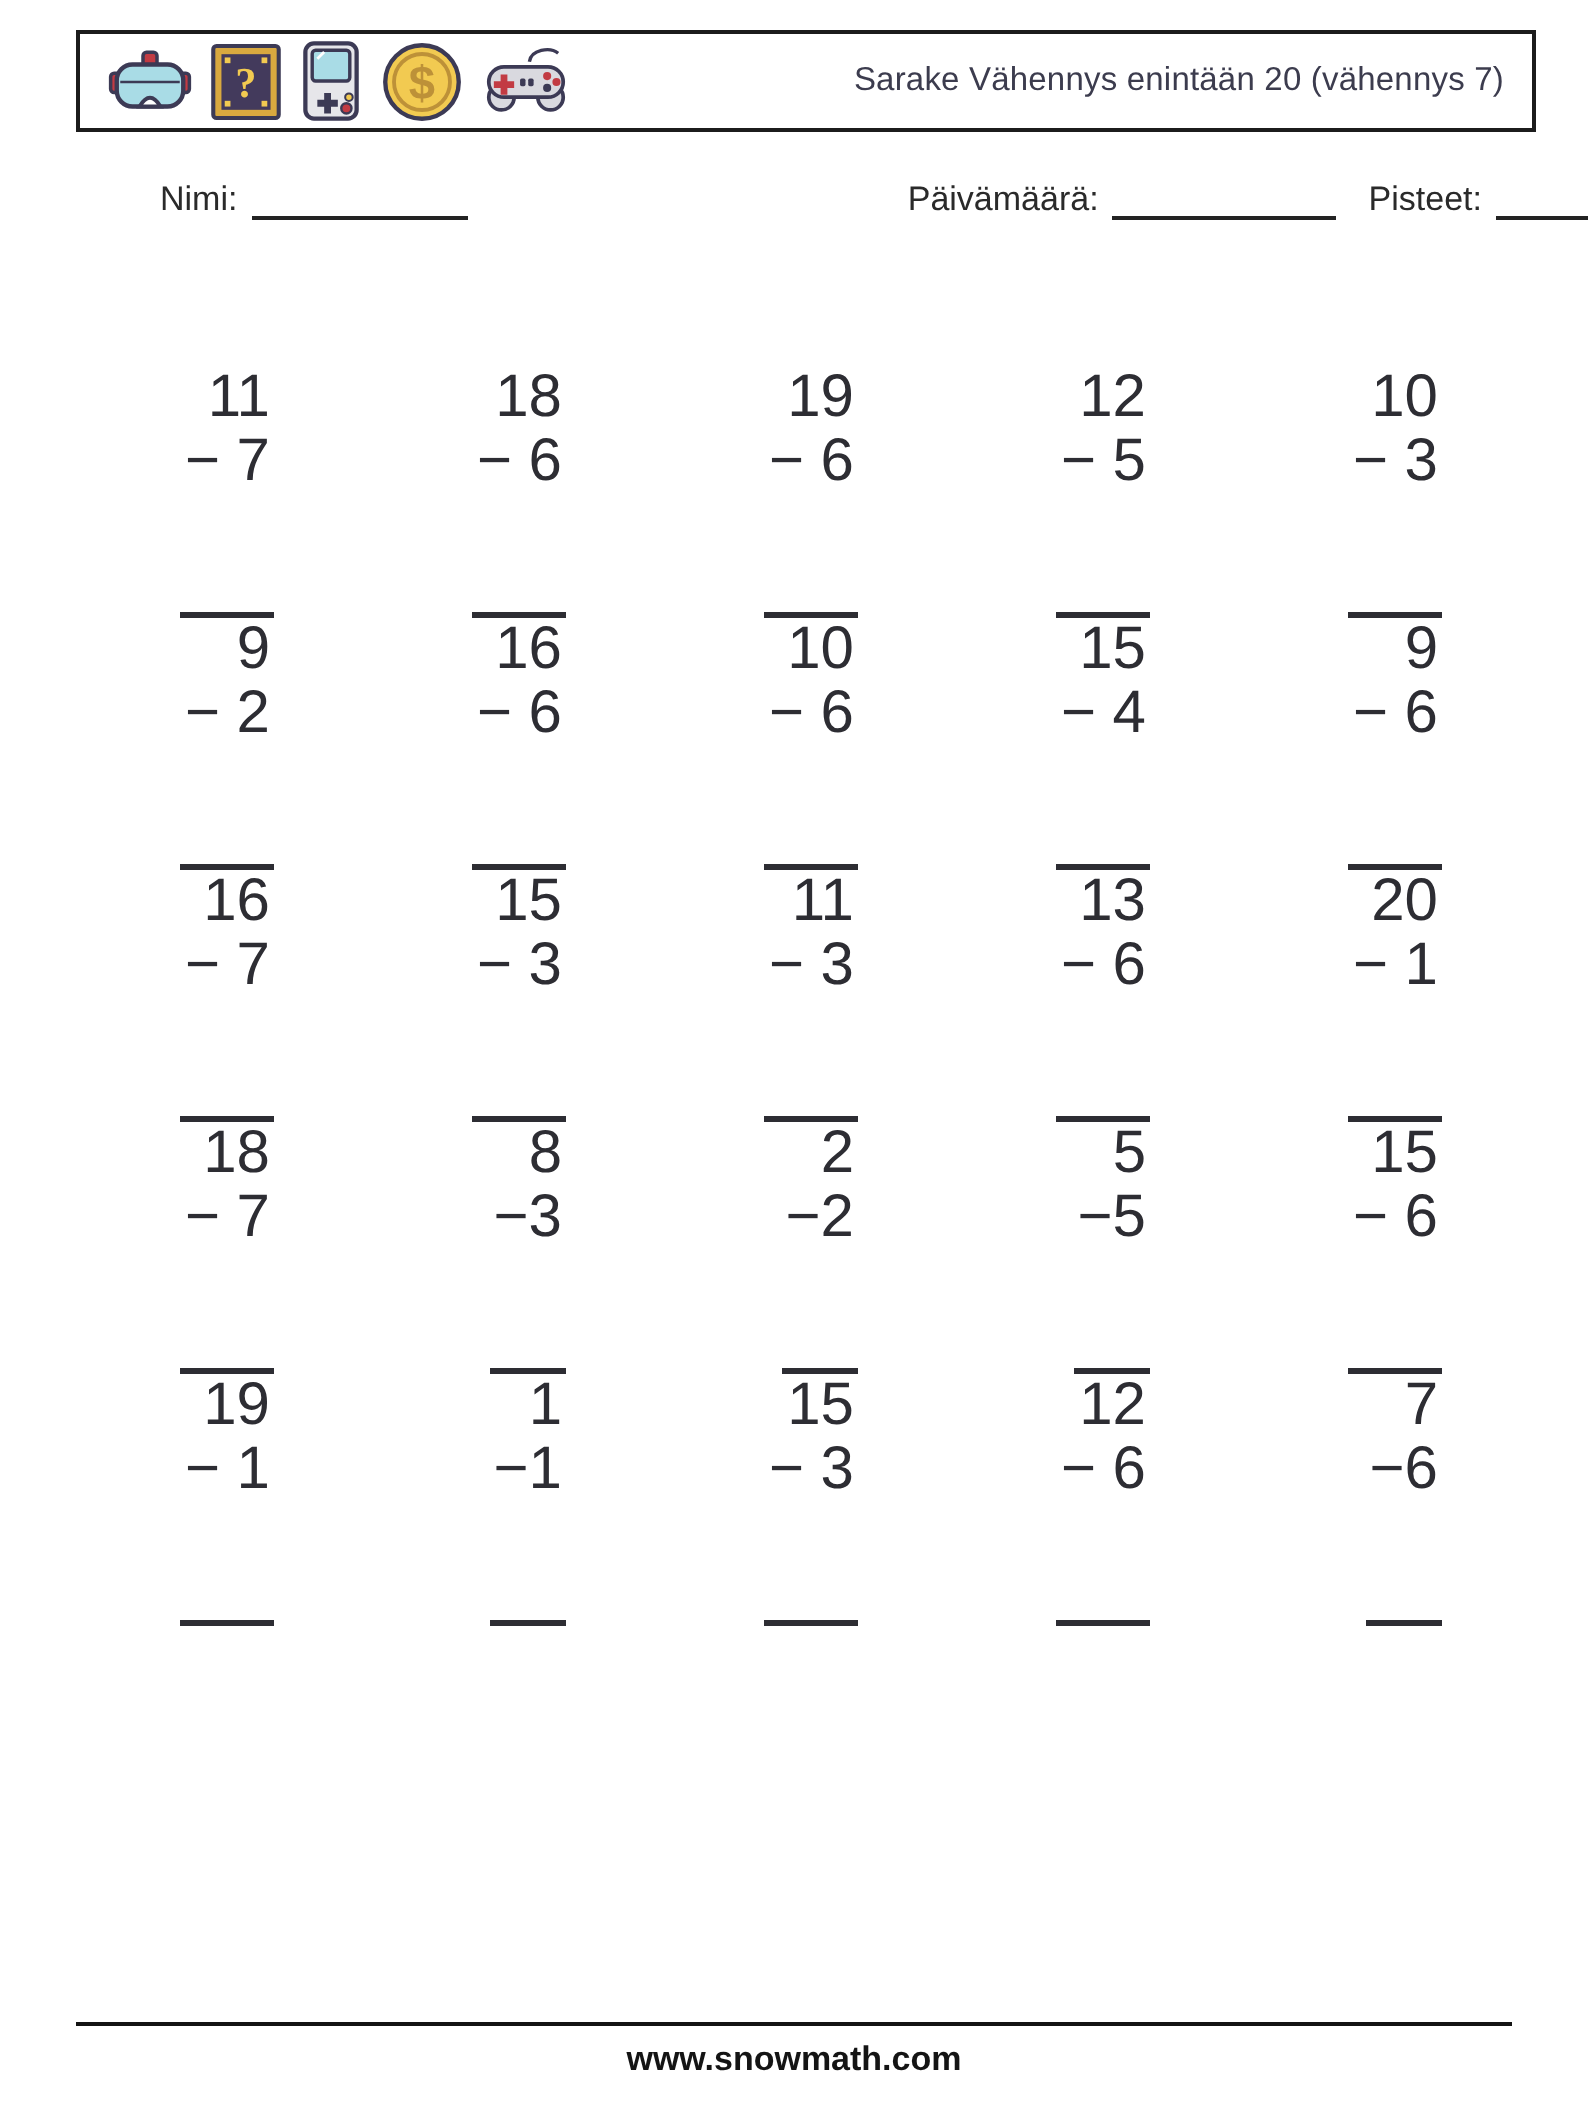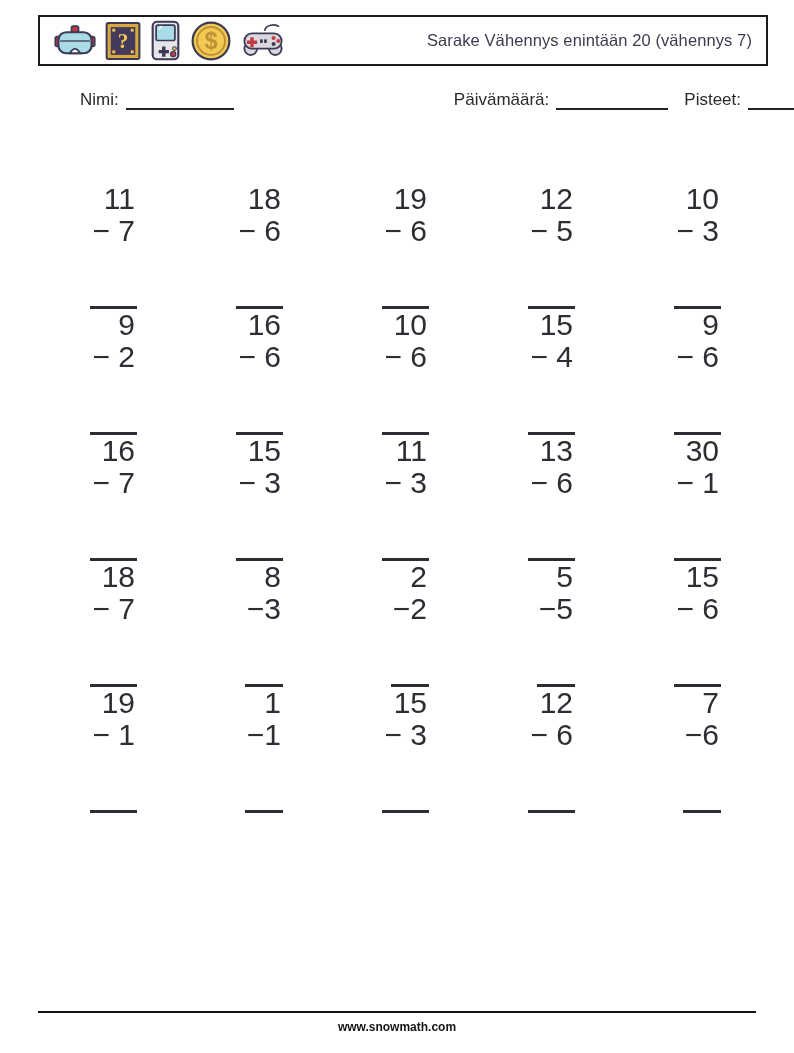--- a/index.html
+++ b/index.html
@@ -52,21 +52,21 @@
     border-bottom:3px solid var(--text); padding:0 2px 7px 2px;
   }
   .prob .op{white-space:pre;}
   
   .footer-rule{
     position:absolute; left:38px; right:38px; top:1011px;
     border-top:2px solid #141414;
   }
   .footer-site{
     position:absolute; left:0; right:0; top:1020px; text-align:center;
-    font-weight:bold; font-size:12px; color:#141414;
+    font-weight:bold; font-size:17px; color:#141414;
   }
 </style>
 </head>
 <body>
 
 <div class="page">
 
   <div class="header-box">
     <div class="icon-row">
       <span>
@@ -206,21 +206,21 @@
       <div class="top">11</div>
       <div class="op">− 3</div>
     </div>
 
     <div class="prob">
       <div class="top">13</div>
       <div class="op">− 6</div>
     </div>
 
     <div class="prob">
-      <div class="top">30</div>
+      <div class="top">20</div>
       <div class="op">− 1</div>
     </div>
 
     <div class="prob">
       <div class="top">18</div>
       <div class="op">− 7</div>
     </div>
 
     <div class="prob">
       <div class="top">8</div>

